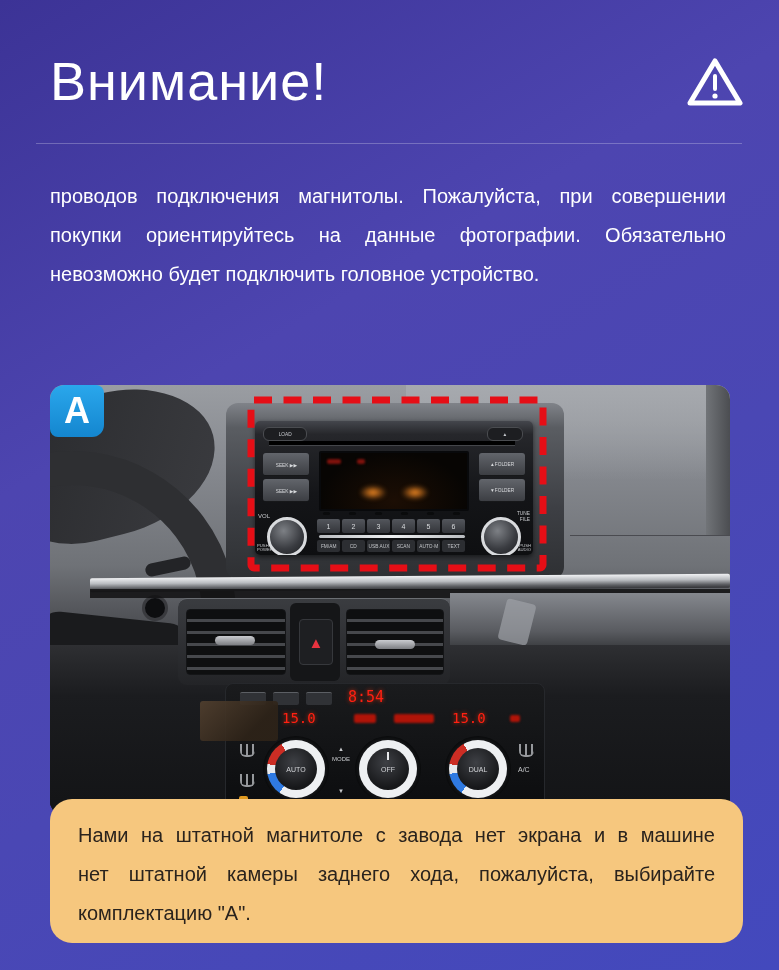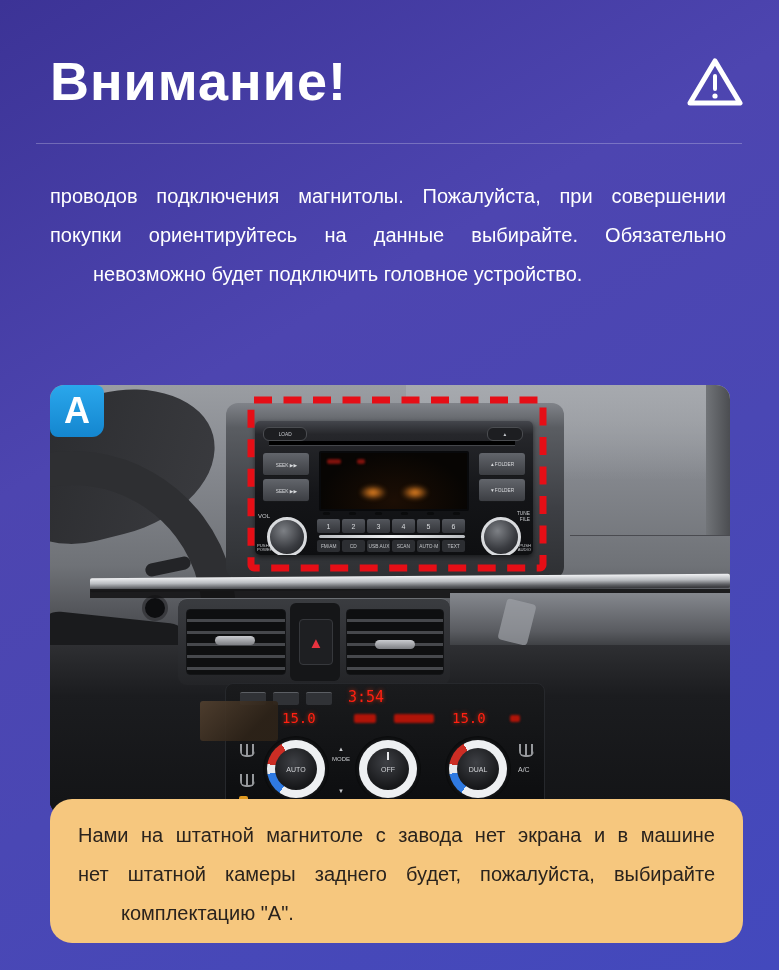--- a/index.html
+++ b/index.html
@@ -1,24 +1,24 @@
 <!DOCTYPE html>
 <html><head>
 <meta charset="utf-8">
 <style>
   html,body{margin:0;padding:0;background:#342e86;}
   .page{position:relative;width:779px;height:970px;overflow:hidden;
         background:linear-gradient(150deg,#3c3396 0%,#4d45b0 35%,#4a47b4 60%,#4349bd 100%);
         font-family:"Liberation Sans",sans-serif;}
   .abs{position:absolute;}
-  .title{position:absolute;left:50px;top:50px;color:#ffffff;font-size:54px;font-weight:bold;letter-spacing:1px;}
+  .title{position:absolute;left:50px;top:50px;color:#ffffff;font-size:54px;font-weight:normal;letter-spacing:1px;}
   .divider{position:absolute;left:36px;top:143px;width:706px;height:1px;background:rgba(255,255,255,.25);}
   .intro{position:absolute;left:50px;top:177px;width:676px;color:#ffffff;font-size:20px;line-height:39px;}
   .jline{text-align:justify;text-align-last:justify;white-space:normal;}
-  .jline.last{text-align-last:left;margin-left:43px;}
+  .jline.last{text-align-last:left;}
   .note{position:absolute;left:50px;top:799px;width:693px;height:144px;background:#f6c77e;border-radius:22px;
         color:#2a231d;font-size:20px;line-height:39px;padding:17px 28px 0 28px;box-sizing:border-box;z-index:40;}
   
   .photo{position:absolute;left:50px;top:385px;width:680px;height:430px;border-radius:14px;overflow:hidden;z-index:10;
          background:linear-gradient(180deg,#9a9da2 0%,#85888e 20%,#6f7277 42%,#55575c 52%,#3f4145 62%,#2c2d30 78%,#1f2023 100%);}
   .badge{position:absolute;left:0;top:0;width:54px;height:52px;z-index:30;
          background:linear-gradient(180deg,#2aa7ec,#1486cf);border-radius:14px 8px 12px 8px;
          display:flex;align-items:center;justify-content:center;color:#fff;font-size:36px;font-weight:bold;}
   .recess{position:absolute;left:176px;top:18px;width:338px;height:176px;border-radius:12px;
           background:linear-gradient(180deg,#808389 0%,#5a5d62 14%,#3d3f44 60%,#2e3033 100%);}
@@ -80,21 +80,21 @@
   <svg class="abs" style="left:683px;top:54px;" width="64" height="58" viewBox="0 0 64 58">
     <path d="M32 7 L57 49 H7 Z" fill="none" stroke="#ffffff" stroke-width="5" stroke-linejoin="round"></path>
     <line x1="32" y1="22" x2="32" y2="35" stroke="#ffffff" stroke-width="4" stroke-linecap="round"></line>
     <circle cx="32" cy="42" r="2.6" fill="#ffffff"></circle>
   </svg>
 
   <div class="divider"></div>
 
   <div class="intro">
     <div class="jline">проводов подключения магнитолы. Пожалуйста, при совершении</div>
-    <div class="jline">покупки ориентируйтесь на данные выбирайте. Обязательно</div>
+    <div class="jline">покупки ориентируйтесь на данные фотографии. Обязательно</div>
     <div class="jline last">невозможно будет подключить головное устройство.</div>
   </div>
 
   <div class="photo">
 
     <div class="abs" style="right:24px;top:0;width:300px;height:95px;background:linear-gradient(180deg,#a6a9ae,rgba(166,169,174,0));"></div>
     <div class="abs" style="right:0;top:0;width:24px;height:150px;border-top-right-radius:14px;background:linear-gradient(90deg,#717478,#4b4d51);"></div>
     <div class="abs" style="left:520px;top:150px;width:160px;height:1px;background:rgba(30,30,33,.5);"></div>
 
     <div class="abs" style="left:-45px;top:8px;width:212px;height:142px;background:linear-gradient(120deg,#28292c,#3b3c40);
@@ -213,21 +213,21 @@
         <div class="abs" style="left:28px;top:30px;width:40px;height:9px;border-radius:5px;background:linear-gradient(180deg,#caccd0,#7c7e82);"></div>
       </div>
     </div>
 
     <div class="wood"></div>
 
     <div class="climate">
       <div class="cbtn" style="left:14px;"></div>
       <div class="cbtn" style="left:47px;"></div>
       <div class="cbtn" style="left:80px;"></div>
-      <div class="seg" style="left:122px;top:4px;font-size:15px;">3:54</div>
+      <div class="seg" style="left:122px;top:4px;font-size:15px;">8:54</div>
 
       <div class="seg" style="left:56px;top:26px;font-size:14px;">15.0</div>
       <div class="glow" style="left:128px;top:30px;width:22px;height:9px;background:#b01408;filter:blur(1px);border-radius:2px;"></div>
       <div class="glow" style="left:168px;top:30px;width:40px;height:9px;background:#b01408;filter:blur(1px);border-radius:2px;"></div>
       <div class="seg" style="left:226px;top:26px;font-size:14px;">15.0</div>
       <div class="glow" style="left:284px;top:31px;width:10px;height:7px;background:#b01408;filter:blur(1px);border-radius:2px;"></div>
 
       <div class="defrost" style="left:14px;top:60px;"></div>
       <div class="defrost" style="left:14px;top:90px;"></div>
       <div class="abs" style="left:13px;top:112px;width:9px;height:6px;background:#e09a20;border-radius:2px;"></div>
@@ -266,17 +266,17 @@
       <span>A</span>
     </div>
 
     <svg class="dashed" viewBox="0 0 300 176">
       <rect x="4" y="4" width="292" height="168" rx="3" fill="none" stroke="#e60e16" stroke-width="7" stroke-dasharray="18 11.5"></rect>
     </svg>
   </div>
 
   <div class="note">
     <div class="jline">Нами на штатной магнитоле с завода нет экрана и в машине</div>
-    <div class="jline">нет штатной камеры заднего будет, пожалуйста, выбирайте</div>
+    <div class="jline">нет штатной камеры заднего хода, пожалуйста, выбирайте</div>
     <div class="jline last">комплектацию "А".</div>
   </div>
 
 </div>
 
 </body></html>

